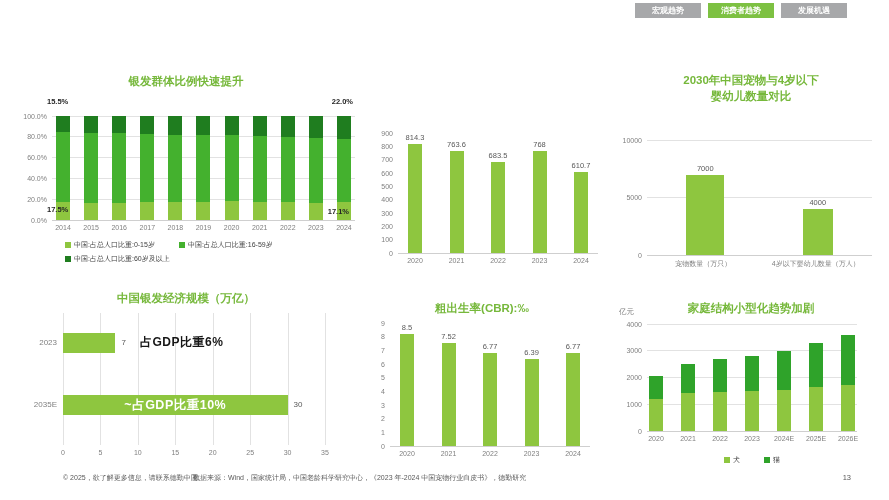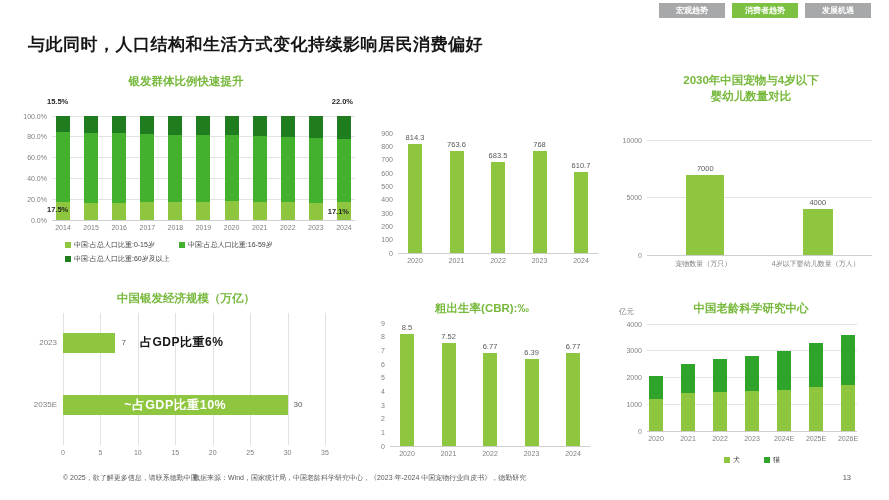--- a/index.html
+++ b/index.html
@@ -1,19 +1,19 @@
 <!DOCTYPE html>
 <html style="--accent: #76b83b; --grid: #e2e2e2; --axis: #808080; --label: #595959;"><head>
 <meta charset="utf-8">
 <style>
   html,body{margin:0;padding:0}
   body{width:889px;height:500px;background:#fff;font-family:"Liberation Sans","DejaVu Sans",sans-serif;overflow:hidden}
   .slide{position:relative;width:889px;height:500px;background:#fff}
 
-  .tabs{position:absolute;top:3px;left:659px;display:flex;gap:7px}
+  .tabs{position:absolute;top:3px;left:635px;display:flex;gap:7px}
   .tab{width:66px;height:15px;line-height:15px;text-align:center;font-size:8px;font-weight:bold;color:#fff;cursor:pointer}
 
   .title{position:absolute;left:28px;top:22px;font-size:17px;font-weight:bold;color:#161616;letter-spacing:.5px}
 
   .card{position:absolute}
   #card-0{left:10px;top:68px;width:352px;height:212px}
   #card-1{left:372px;top:70px;width:236px;height:205px}
   #card-2{left:617px;top:70px;width:268px;height:205px}
   #card-3{left:10px;top:285px;width:352px;height:182px}
   #card-4{left:364px;top:295px;width:236px;height:175px}
@@ -65,21 +65,20 @@
 <body>
 
 <div class="slide">
 
   <div class="tabs">
     <div class="tab" style="background: rgb(167, 168, 170);">宏观趋势</div>
     <div class="tab" style="background: rgb(125, 193, 66); font-family: Liberation Serif, serif;">消费者趋势</div>
     <div class="tab" style="background: rgb(167, 168, 170);">发展机遇</div>
   </div>
 
-  <h1 class="title">与此同时，人口结构和生活方式变化持续影响居民消费偏好</h1>
 
   <section class="card" id="card-0">
     <h2 class="ctitle">银发群体比例快速提升</h2>
   <div class="plot" style="left: 42px; top: 48px; width: 303px; height: 104px;">
         <div class="axisline" style="top: 104px;"></div>
         <div class="ytick" style="top: 99.5px; left: -39px; width: 34px;">0.0%</div>
         <div class="grid" style="top: 82.7px;"></div>
         <div class="ytick" style="top: 78.7px; left: -39px; width: 34px;">20.0%</div>
         <div class="grid" style="top: 61.9px;"></div>
         <div class="ytick" style="top: 57.9px; left: -39px; width: 34px;">40.0%</div>
@@ -390,21 +389,21 @@
             <div class="xlabel">2023</div>
           </div>
           <div class="xwrap" style="width: 14px;">
             <div class="xlabel">2024</div>
           </div>
         </div>
       </div>
     </section>
 
   <section class="card" id="card-5">
-    <h2 class="ctitle">中国老龄科学研究中心</h2>
+    <h2 class="ctitle">家庭结构小型化趋势加剧</h2>
     <div class="unit">亿元</div>
   <div class="plot" style="left: 30px; top: 29px; width: 210px; height: 107px;">
         <div class="axisline" style="top: 107px;"></div>
         <div class="ytick" style="top: 102.5px; left: -31px; width: 26px;">0</div>
         <div class="grid" style="top: 79.75px;"></div>
         <div class="ytick" style="top: 75.75px; left: -31px; width: 26px;">1000</div>
         <div class="grid" style="top: 53px;"></div>
         <div class="ytick" style="top: 49px; left: -31px; width: 26px;">2000</div>
         <div class="grid" style="top: 26.25px;"></div>
         <div class="ytick" style="top: 22.25px; left: -31px; width: 26px;">3000</div>

